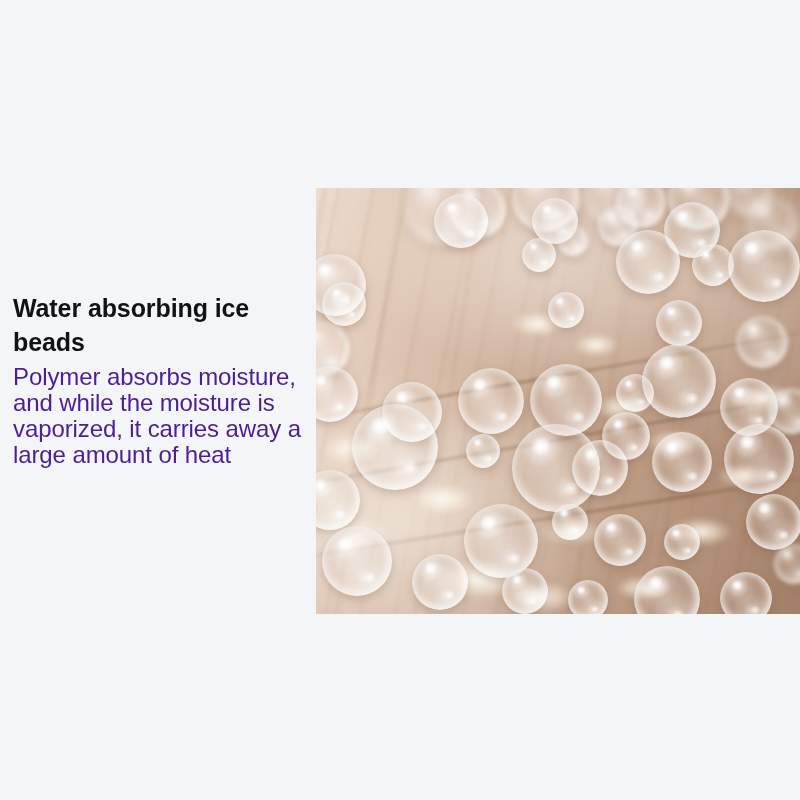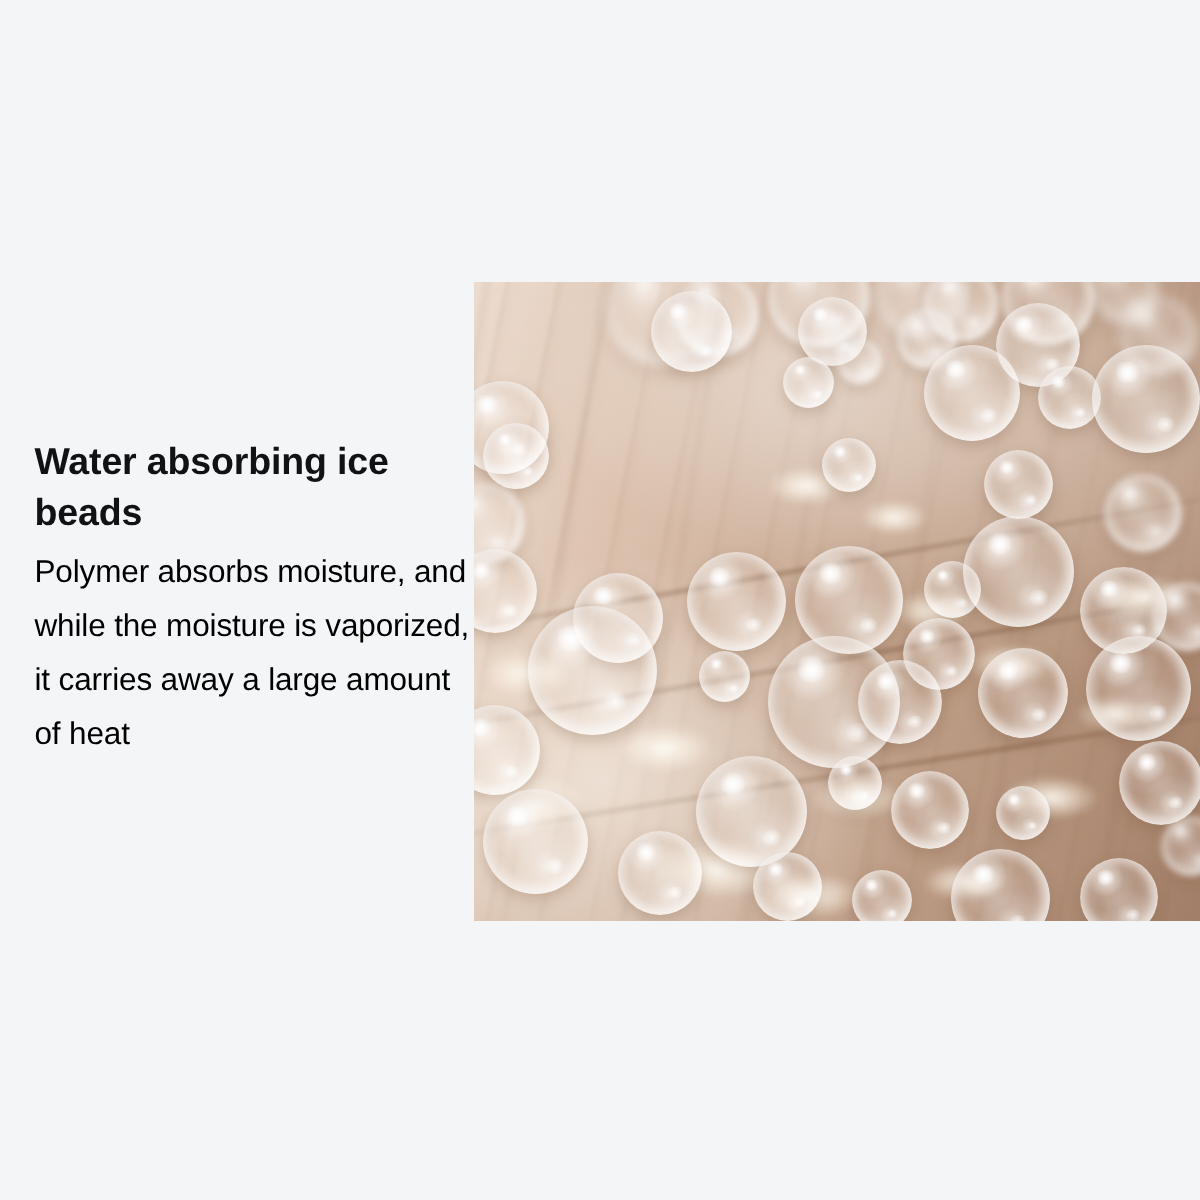--- a/index.html
+++ b/index.html
@@ -18,38 +18,38 @@
   
   #page {
     position: absolute;
     inset: 0;
     background: #f4f5f7;
   }
 
   
   #text-block {
     position: absolute;
-    left: 23px;
+    left: 13px;
     top: 291px;
     width: 300px;
   }
   #feature-title {
     margin: 0;
     font-size: 25px;
     font-weight: bold;
     line-height: 34px;
     color: #111214;
     letter-spacing: -0.1px;
   }
   #feature-desc {
     margin: 5px 0 0 0;
-    font-size: 21px;
+    font-size: 24px;
     font-weight: normal;
-    line-height: 36px;
-    color: #000000;
+    line-height: 26px;
+    color: #4c1d95;
     letter-spacing: -0.1px;
   }
 
   
   #photo-panel {
     position: absolute;
     left: 316px;
     top: 188px;
     width: 484px;
     height: 426px;

